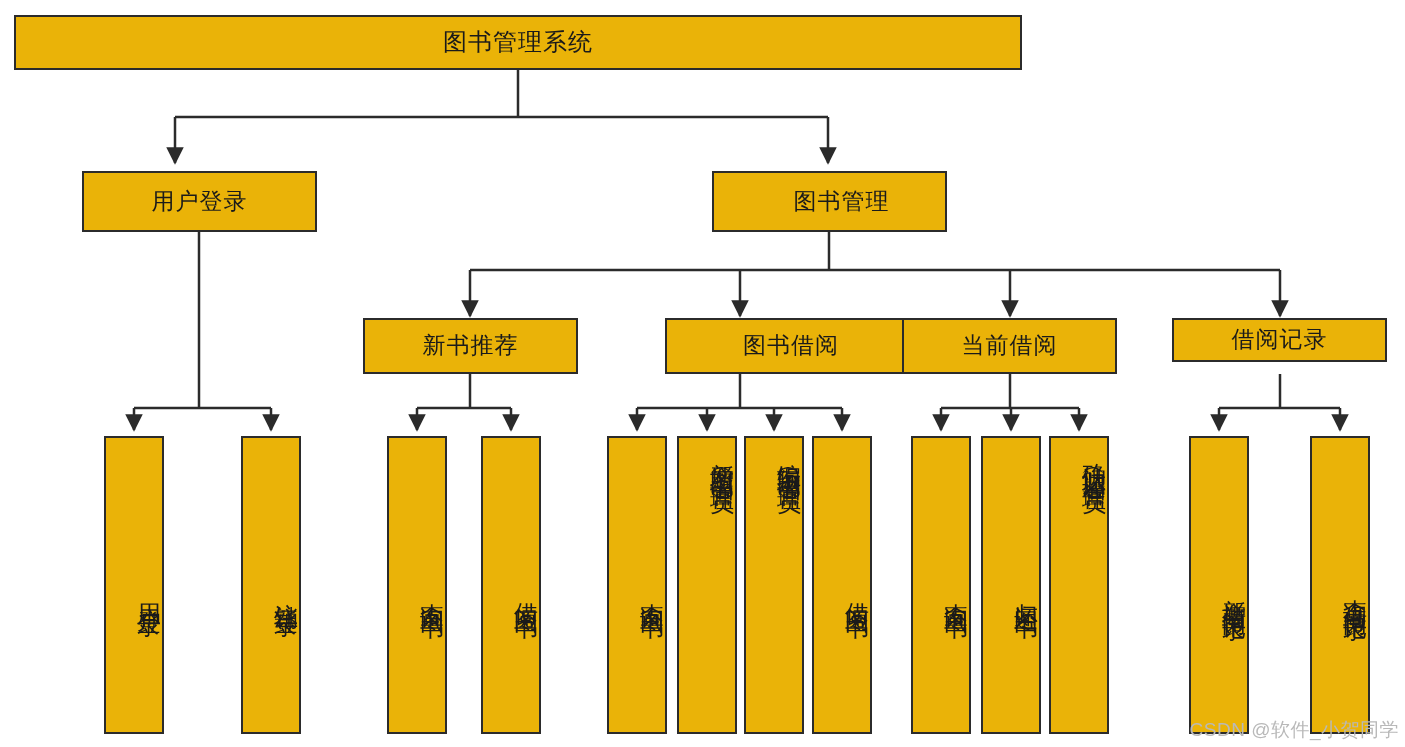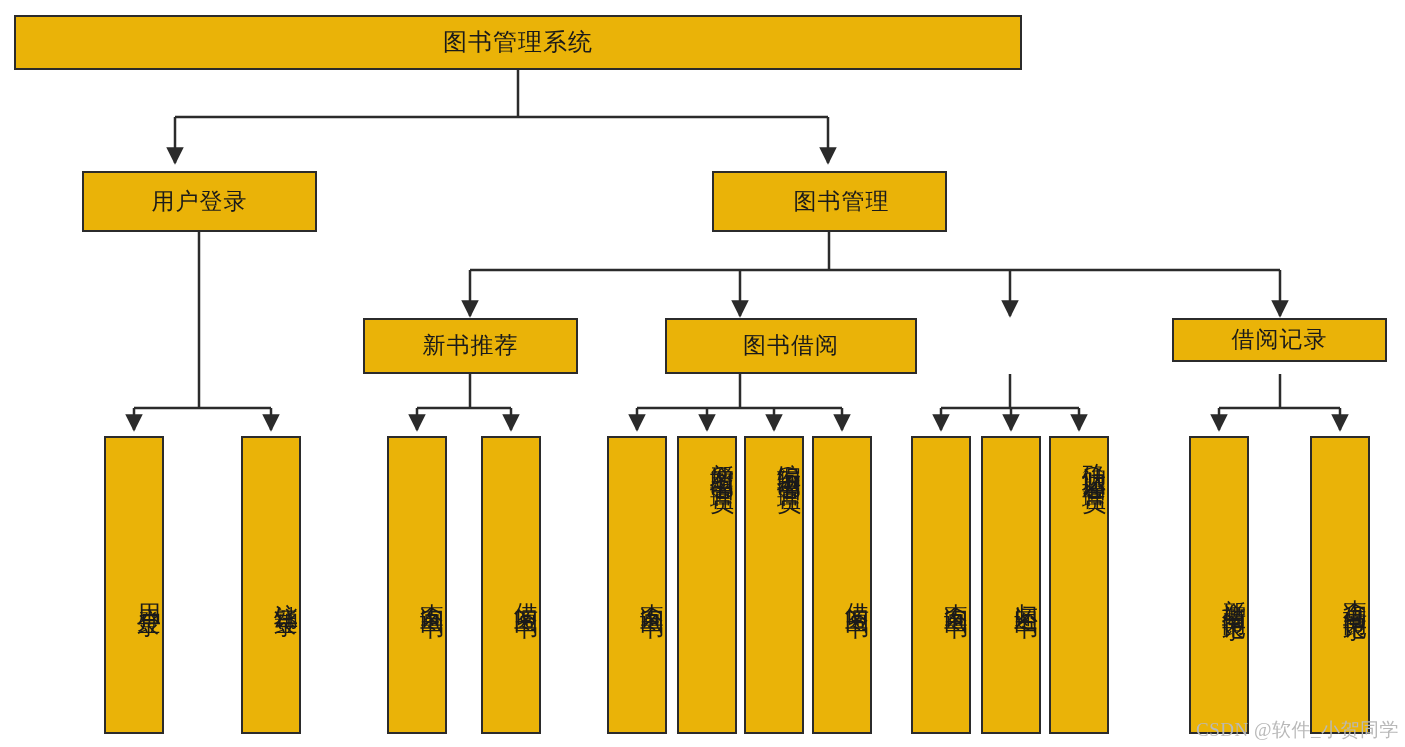--- a/index.html
+++ b/index.html
@@ -48,21 +48,21 @@
     pointer-events:none;
   }
   .watermark{
     position:absolute;
     right:6px;
     bottom:4px;
     font-size:19px;
     color:#b9b9b9;
     letter-spacing:0.5px;
     white-space:nowrap;
-    font-family:Liberation Serif, serif;
+    font-family:Liberation Sans, sans-serif;
   }
 </style>
 </head>
 <body>
 
 <div id="diagram">
 
   <svg class="links" viewBox="0 0 1405 747" xmlns="http://www.w3.org/2000/svg">
     <defs>
       <marker id="arrow" viewBox="0 0 10 10" refX="9" refY="5" markerWidth="7" markerHeight="7" orient="auto-start-reverse">
@@ -113,20 +113,21 @@
     </g>
   </svg>
 
   <div class="node horiz root" style="left:14px;top:15px;width:1008px;height:55px;">图书管理系统</div>
 
   <div class="node horiz" style="left:82px;top:171px;width:235px;height:61px;">用户登录</div>
   <div class="node horiz" style="left:712px;top:171px;width:235px;height:61px;padding-left:24px;">图书管理</div>
 
   <div class="node horiz" style="left:363px;top:318px;width:215px;height:56px;">新书推荐</div>
   <div class="node horiz" style="left:633px;top:318px;width:252px;height:56px;margin-left:32px;">图书借阅</div>
+  <div class="node horiz" style="left:902px;top:318px;width:215px;height:56px;">当前借阅</div>
   <div class="node horiz" style="left:1172px;top:318px;width:215px;height:44px;">借阅记录</div>
 
   <div class="node vert" style="left:104px;top:436px;width:60px;height:298px;">用户登录</div>
   <div class="node vert" style="left:241px;top:436px;width:60px;height:298px;">注销登录</div>
 
   <div class="node vert" style="left:387px;top:436px;width:60px;height:298px;">查询图书</div>
   <div class="node vert" style="left:481px;top:436px;width:60px;height:298px;">借阅图书</div>
 
   <div class="node vert" style="left:607px;top:436px;width:60px;height:298px;">查询图书</div>
   <div class="node vert topalign" style="left:677px;top:436px;width:60px;height:298px;">新增图书（管理员）</div>

